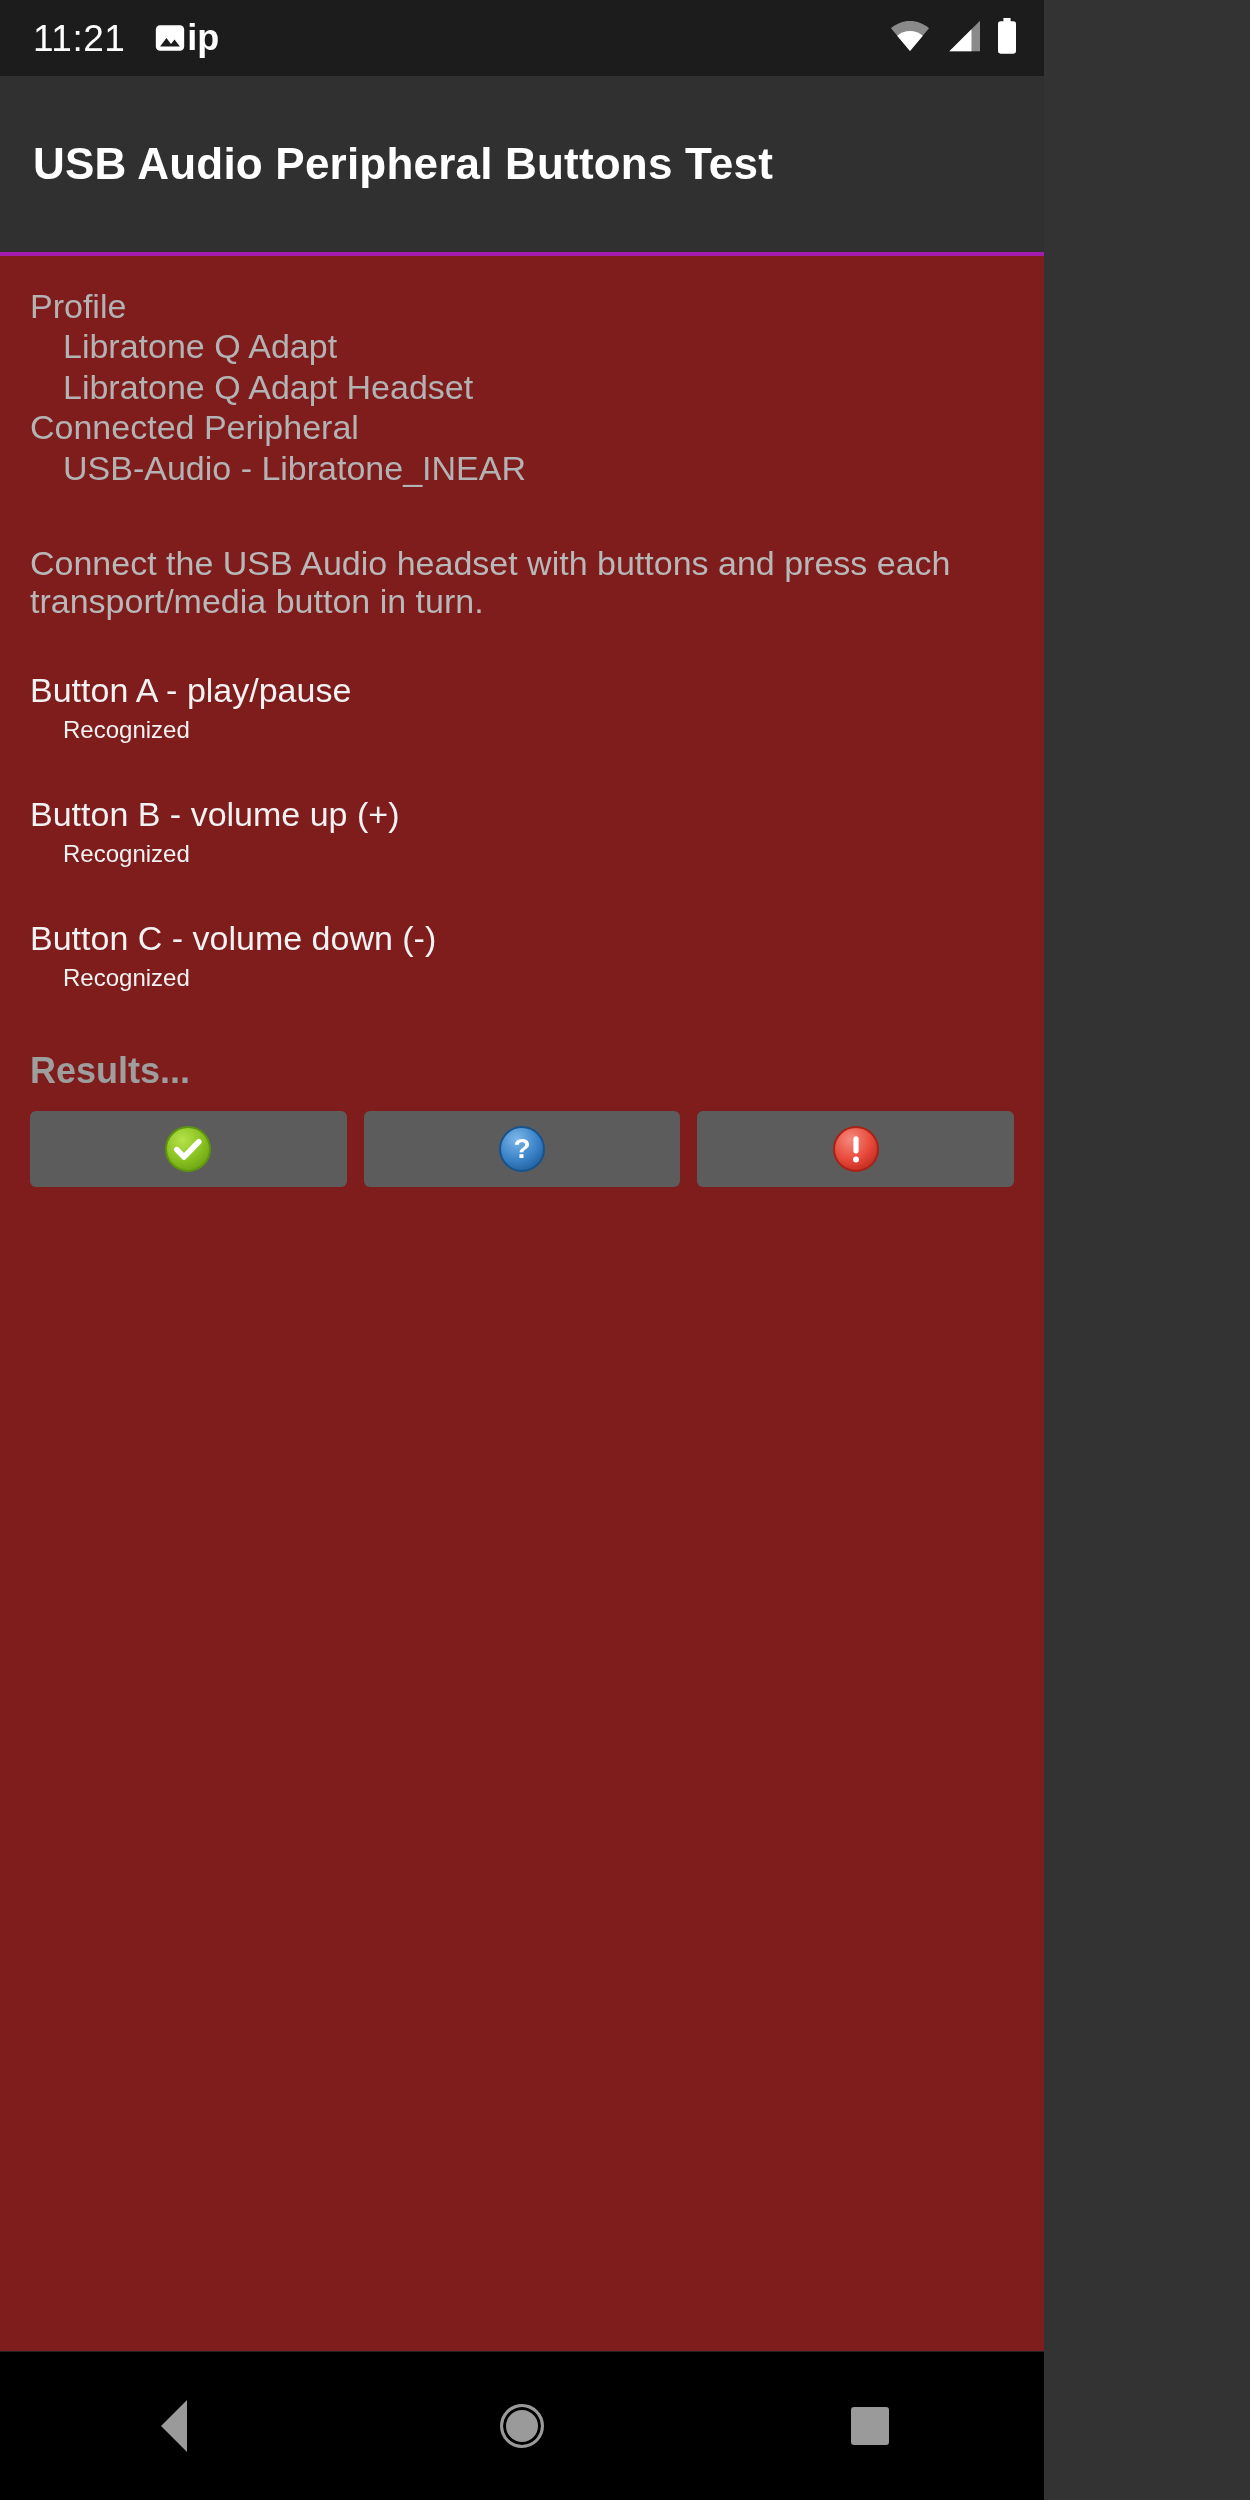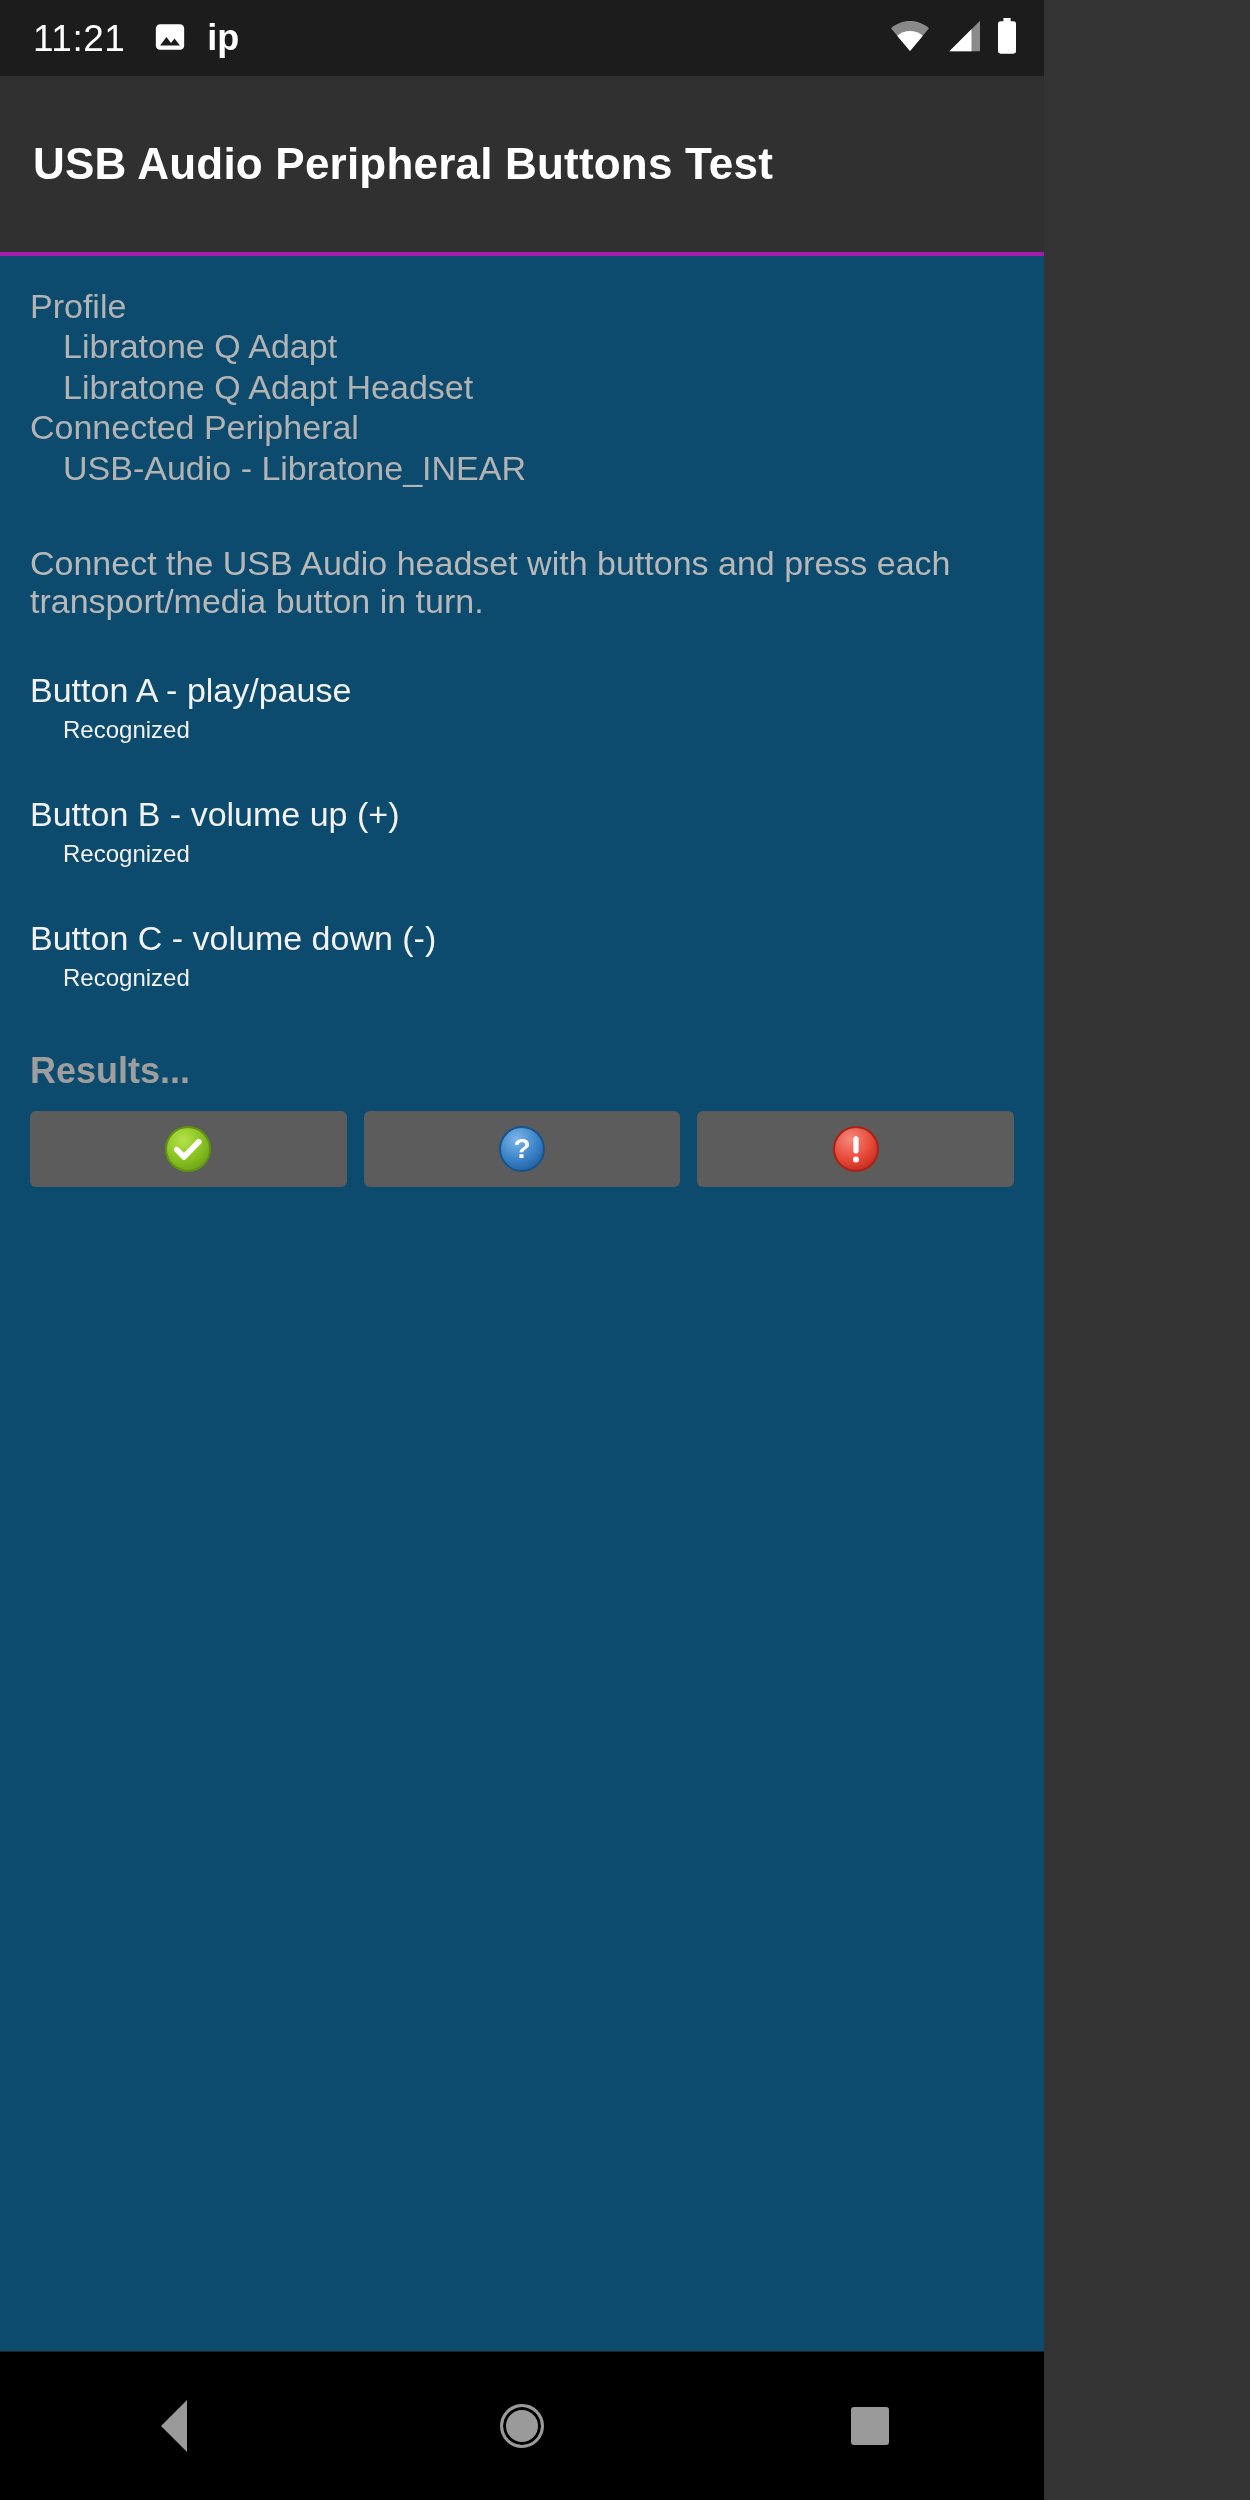--- a/index.html
+++ b/index.html
@@ -10,37 +10,37 @@
     overflow:hidden;
   }
   .screen { position:relative; width:1044px; height:2500px; display:flex; flex-direction:column; background:#333333; }
 
   
   .statusbar {
     height:76px; background:#1c1c1c; flex:0 0 76px;
     display:flex; align-items:center; padding:0 26px 0 33px; color:#ffffff;
   }
   .sb-time { font-size:37px; letter-spacing:.5px; line-height:1; }
-  .sb-left-icons { display:flex; align-items:flex-start; gap:20px; margin-left:28px; }
+  .sb-left-icons { display:flex; align-items:center; margin-left:28px; }
   .sb-spacer { flex:1 1 auto; }
   .sb-right-icons { display:flex; align-items:center; gap:14px; }
   .sb-ip { font-size:36px; font-weight:bold; line-height:1; }
 
   
   .appbar {
     flex:0 0 180px; background:#303030;
     display:flex; align-items:center; padding:0 33px;
     border-bottom:4px solid #a21caf;
   }
   .appbar-title {
     color:#ffffff; font-size:44px; font-weight:bold; letter-spacing:.2px;
   }
 
   
-  .content { flex:1 1 auto; background:#0c4a6e; padding:30px 30px 0 30px; position:relative; }
+  .content { flex:1 1 auto; background:#7f1d1d; padding:30px 30px 0 30px; position:relative; }
 
   .info-line { color:#b3b3b3; font-size:34px; line-height:1.07; padding:2px 0; }
   .info-line.indent { padding-left:33px; }
 
   .para {
     color:#b8b8b8; font-size:34px; line-height:1.12; margin-top:56px; max-width:1160px;
   }
 
   .btn-block { margin-top:52px; }
   .btn-label { color:#f2f2f2; font-size:34px; line-height:1.1; }

